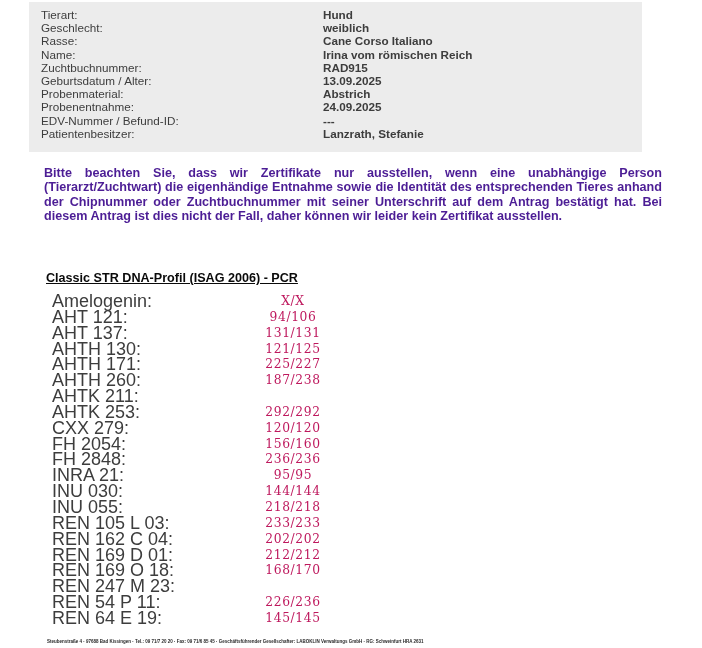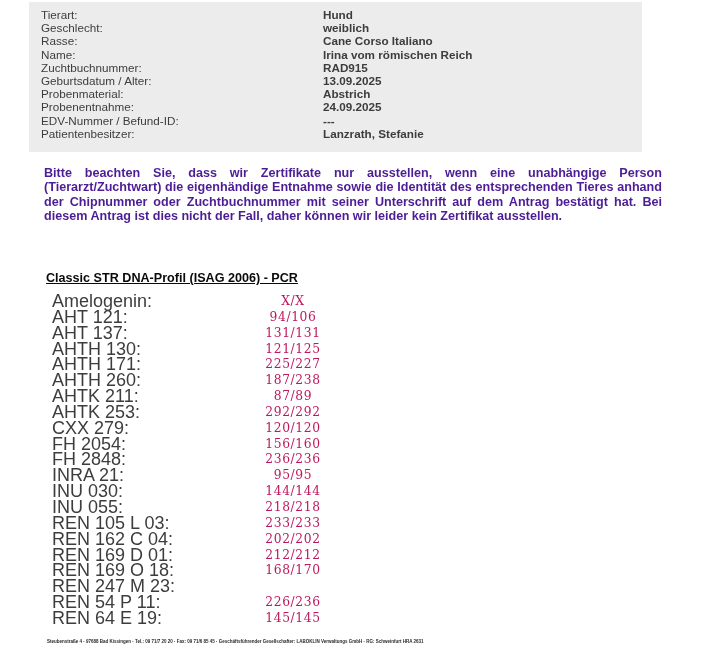--- a/index.html
+++ b/index.html
@@ -165,21 +165,20 @@
         <span class="marker-value">225/227</span>
       </div>
 
       <div class="marker-row">
         <span class="marker-label">AHTH 260:</span>
         <span class="marker-value">187/238</span>
       </div>
 
       <div class="marker-row">
         <span class="marker-label">AHTK 211:</span>
-        <span class="marker-value">87/89</span>
       </div>
 
       <div class="marker-row">
         <span class="marker-label">AHTK 253:</span>
         <span class="marker-value">292/292</span>
       </div>
 
       <div class="marker-row">
         <span class="marker-label">CXX 279:</span>
         <span class="marker-value">120/120</span>

